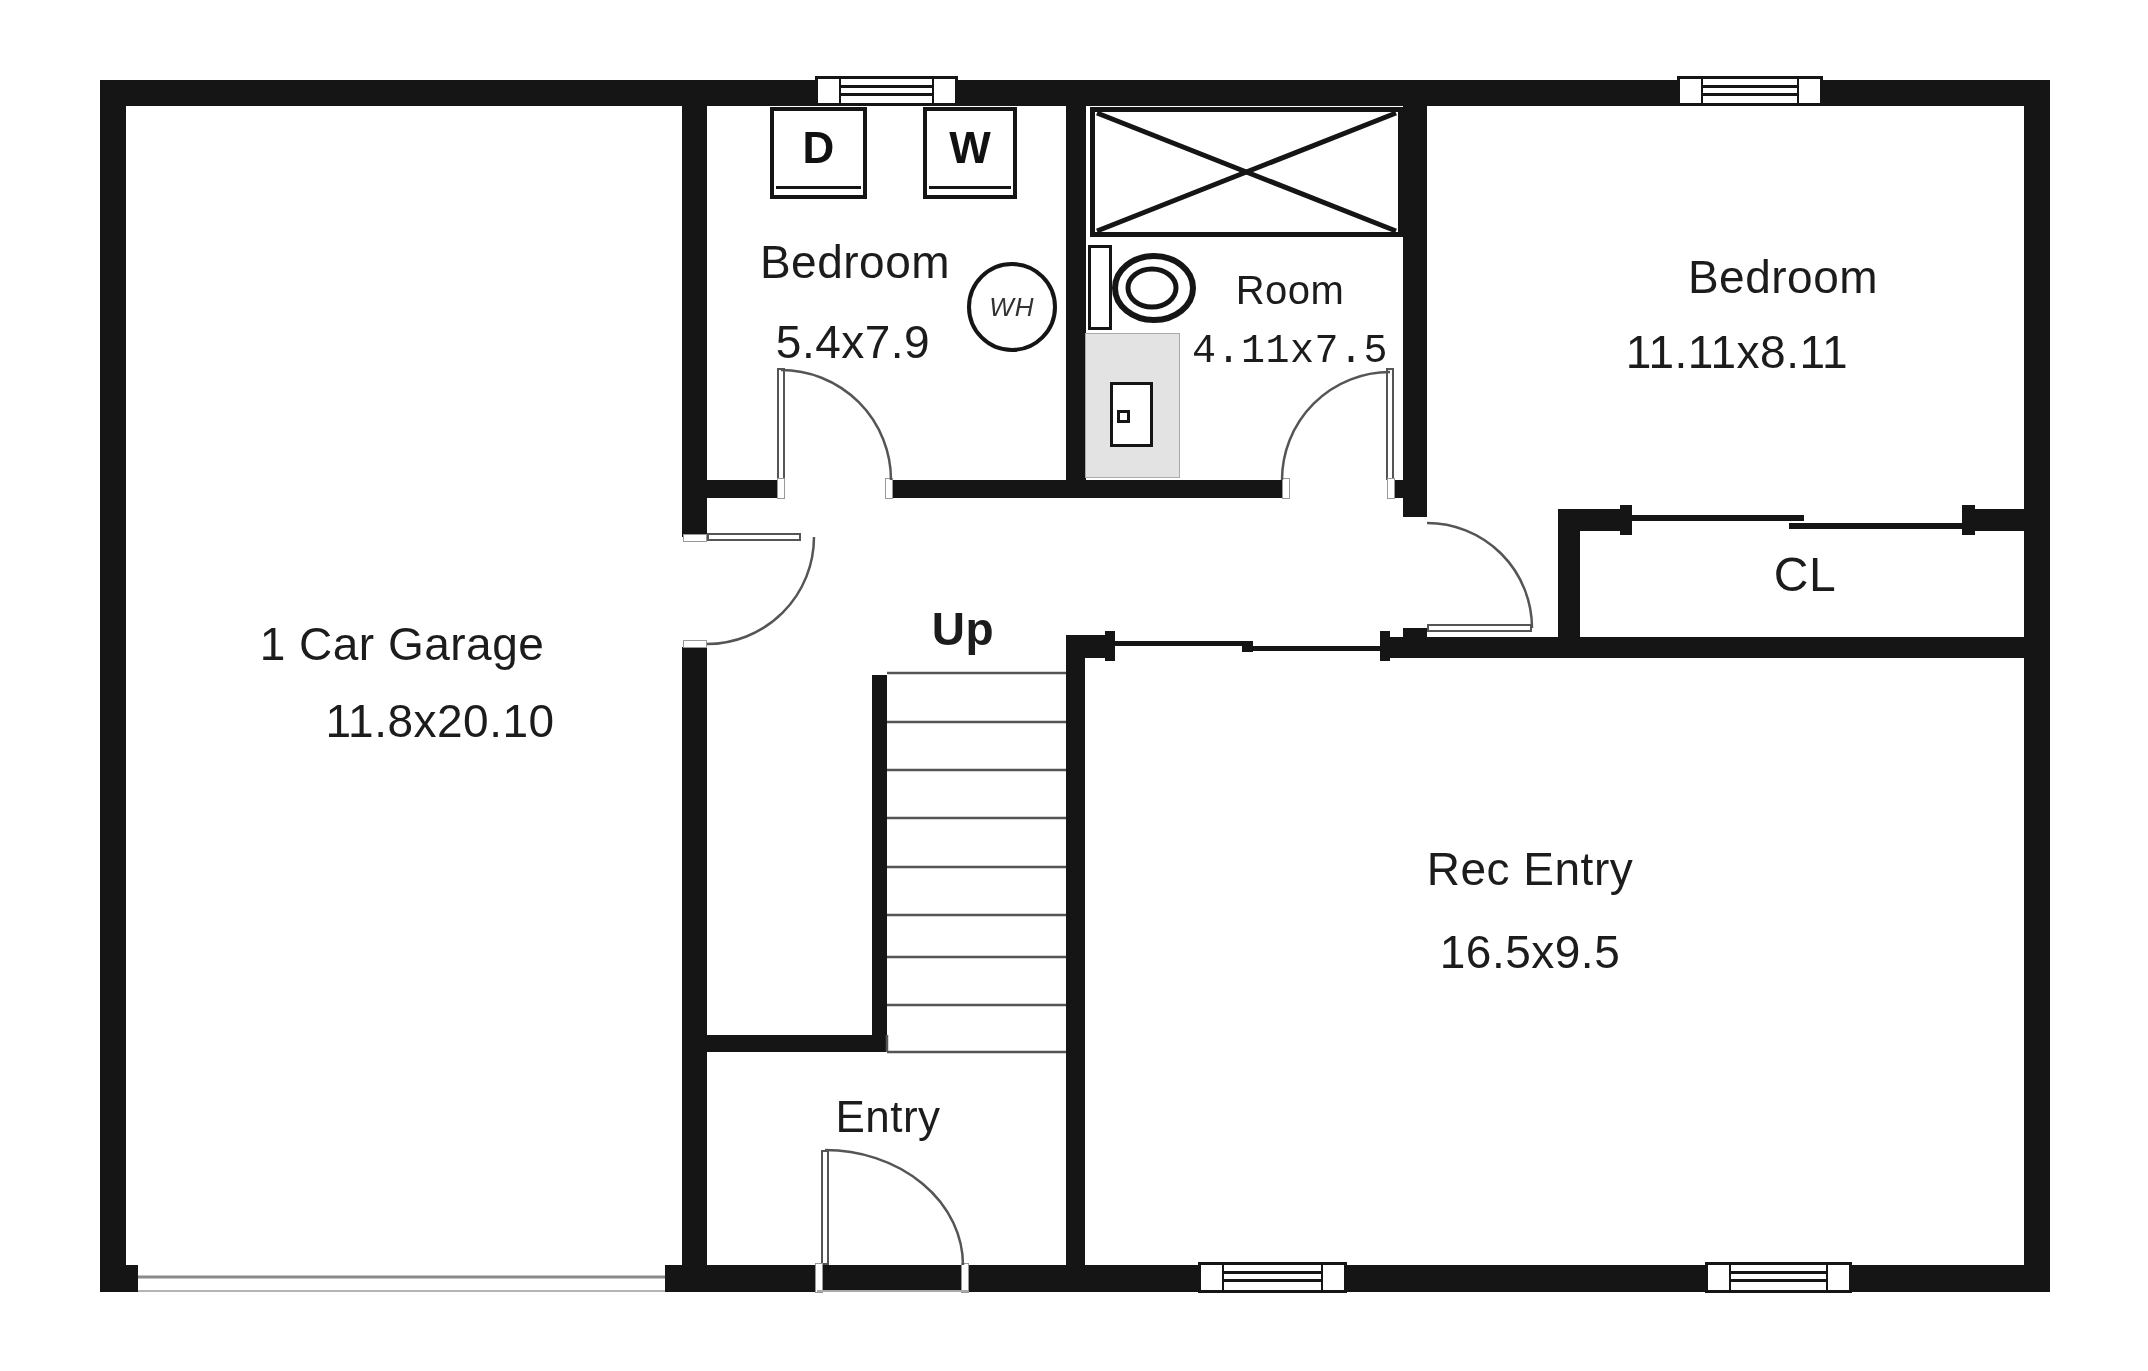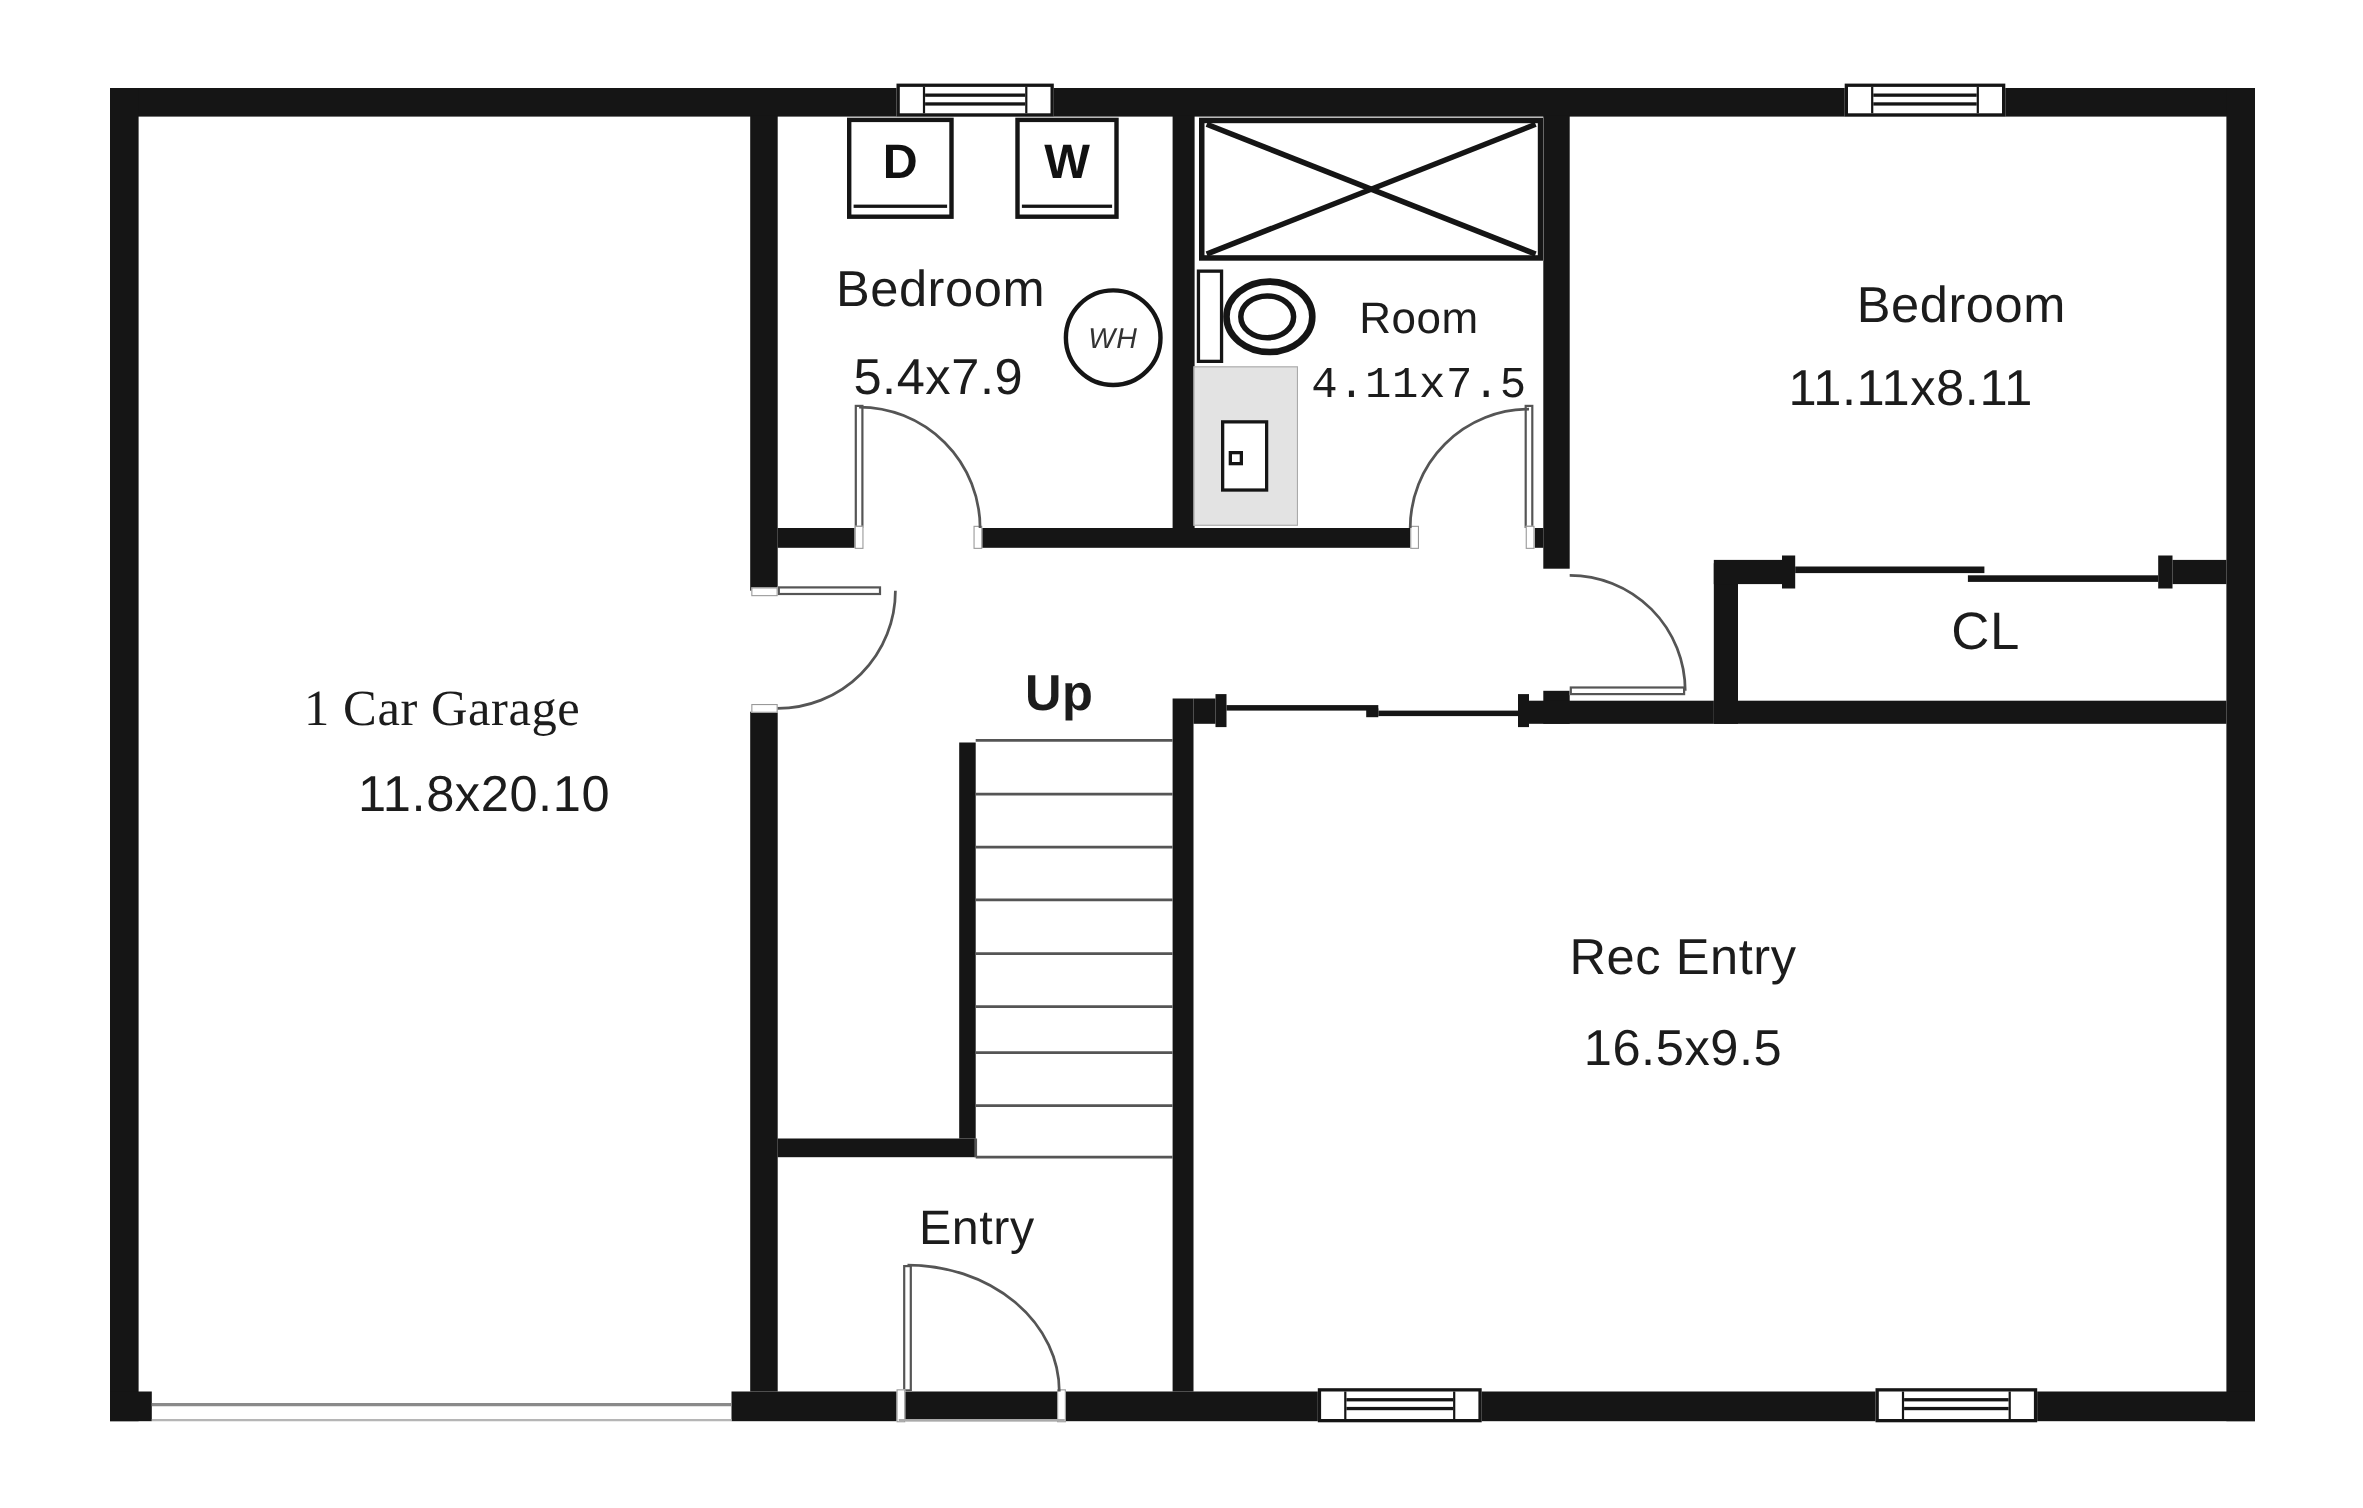--- a/index.html
+++ b/index.html
@@ -196,21 +196,21 @@
     </g>
 
     <g>
       <line x1="138" y1="1277" x2="665" y2="1277" stroke="#8a8a8a" stroke-width="3"></line>
       <line x1="138" y1="1291" x2="665" y2="1291" stroke="#b5b5b5" stroke-width="2"></line>
     </g>
 
     <line x1="817" y1="1291" x2="968" y2="1291" stroke="#aaaaaa" stroke-width="2"></line>
   </svg>
 
-  <div class="lbl room-name" style="left:402px;top:644px;font-family:Liberation Serif, serif;">1 Car Garage</div>
+  <div class="lbl room-name" style="left:402px;top:644px;">1 Car Garage</div>
   <div class="lbl room-dims" style="left:400px;top:721px;margin-left:40px;">11.8x20.10</div>
 
   <div class="lbl room-name" style="left:855px;top:262px;">Bedroom</div>
   <div class="lbl room-dims" style="left:853px;top:342px;text-align:right;">5.4x7.9</div>
 
   <div class="lbl small" style="left:1290px;top:290px;">Room</div>
   <div class="lbl small" style="left:1290px;top:352px;font-family:Liberation Mono, monospace;">4.11x7.5</div>
 
   <div class="lbl room-name" style="left:1735px;top:277px;margin-left:48px;">Bedroom</div>
   <div class="lbl room-dims" style="left:1737px;top:352px;">11.11x8.11</div>

